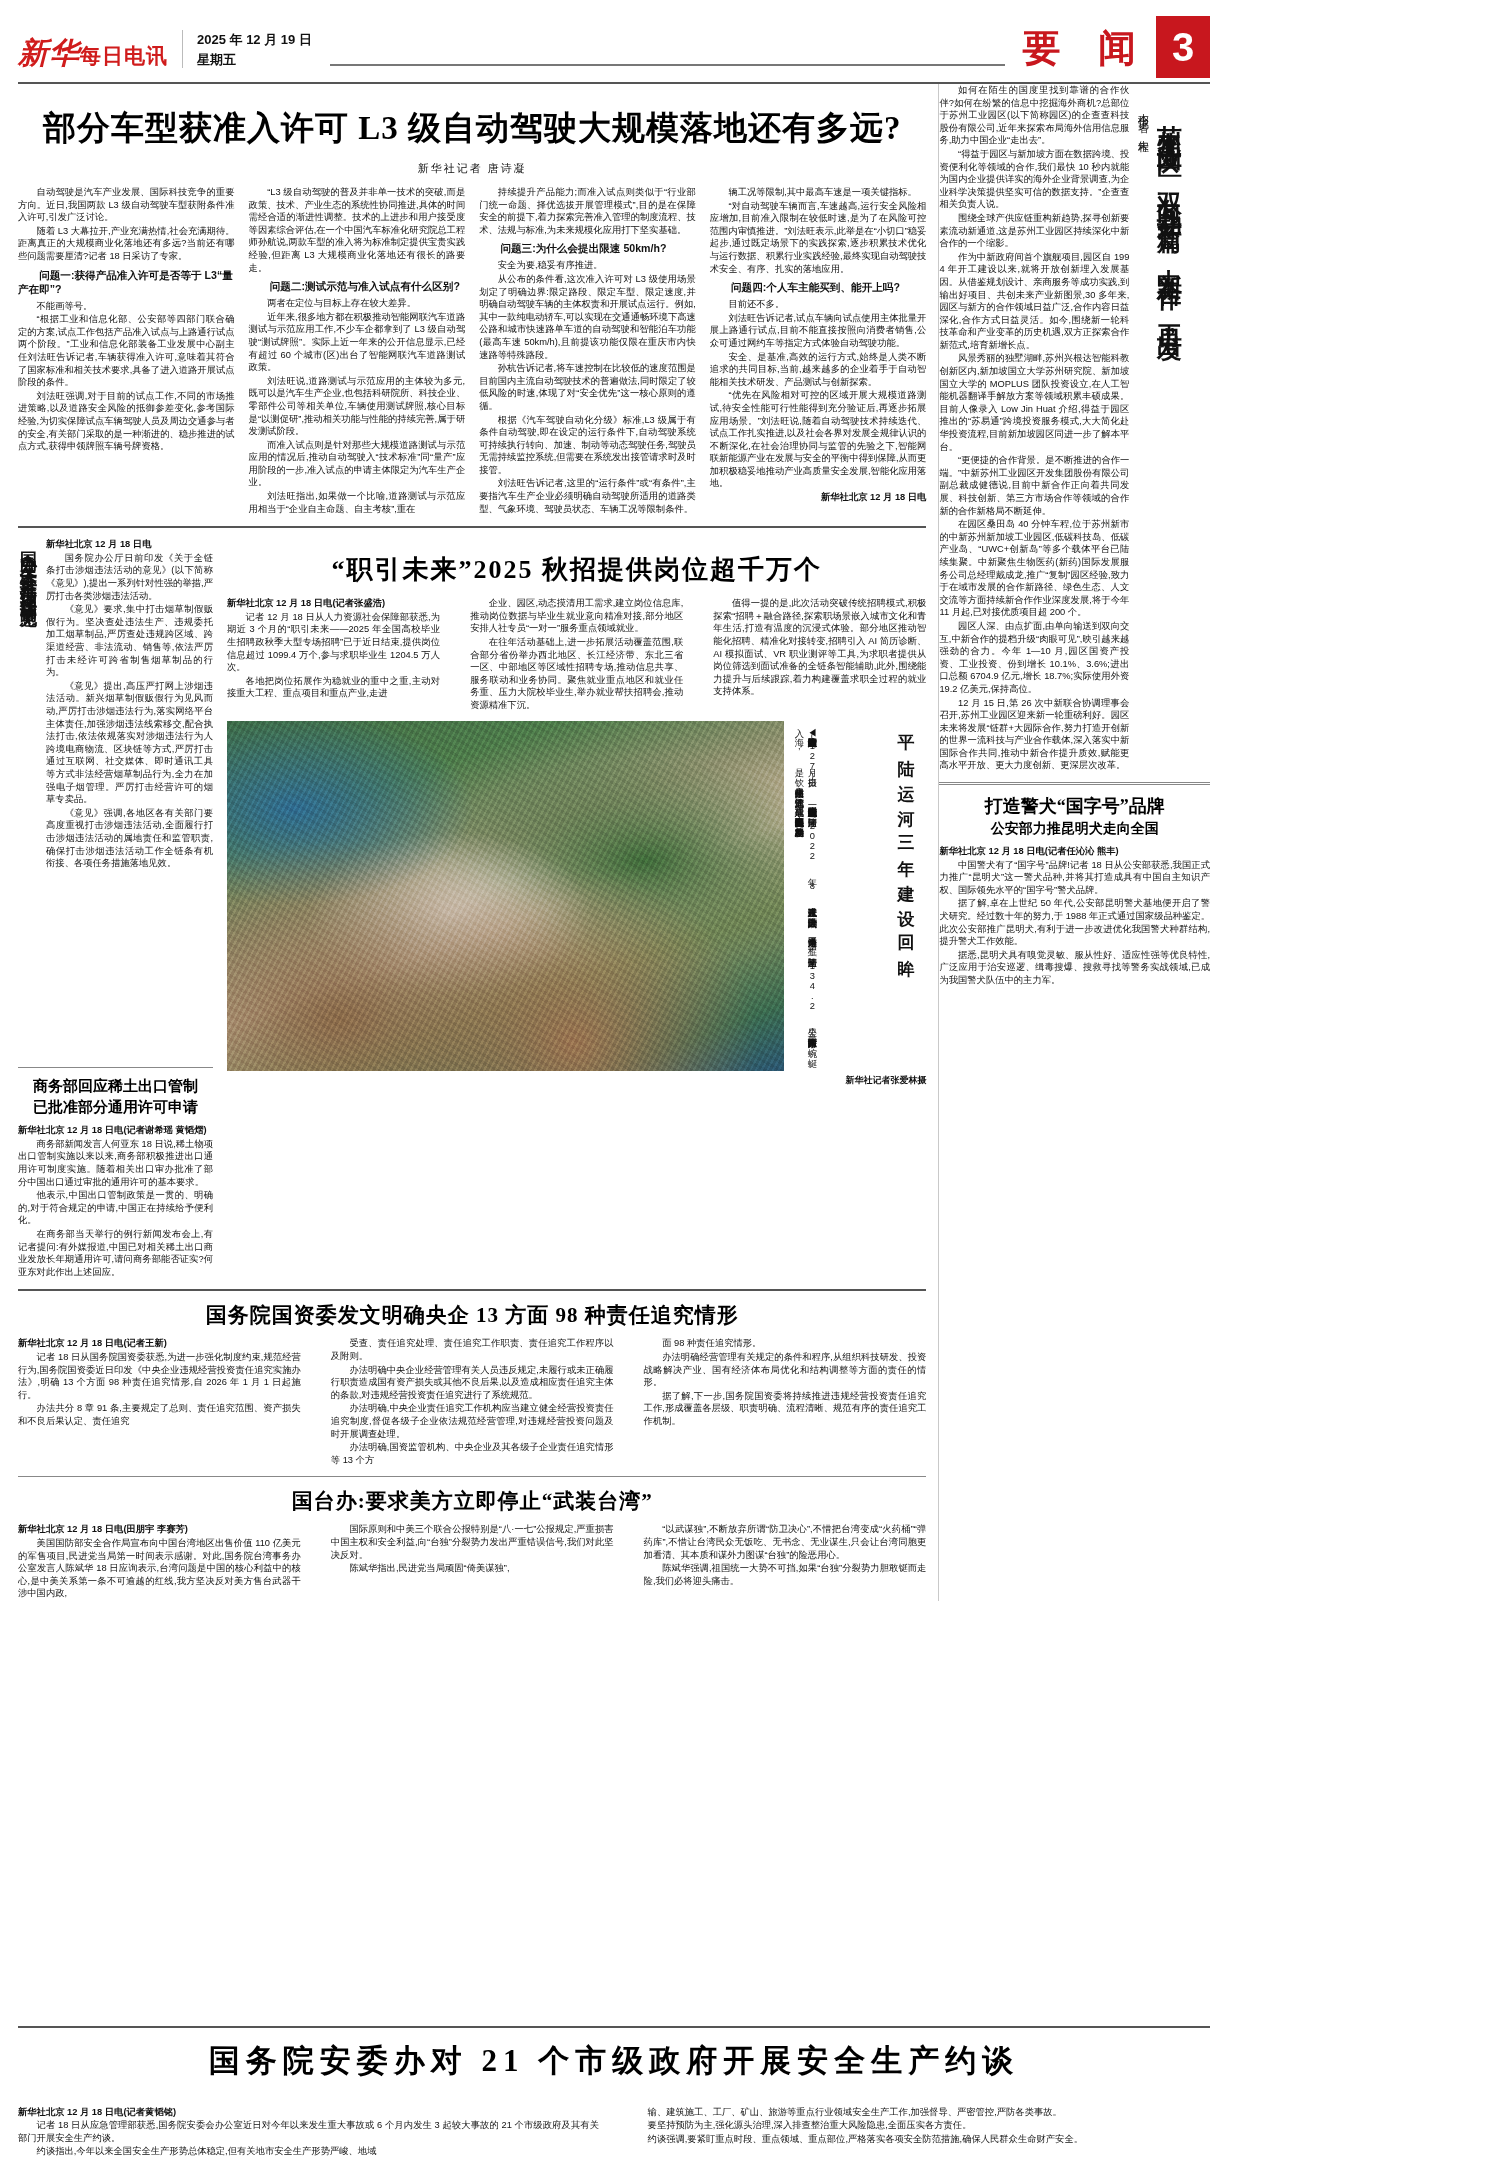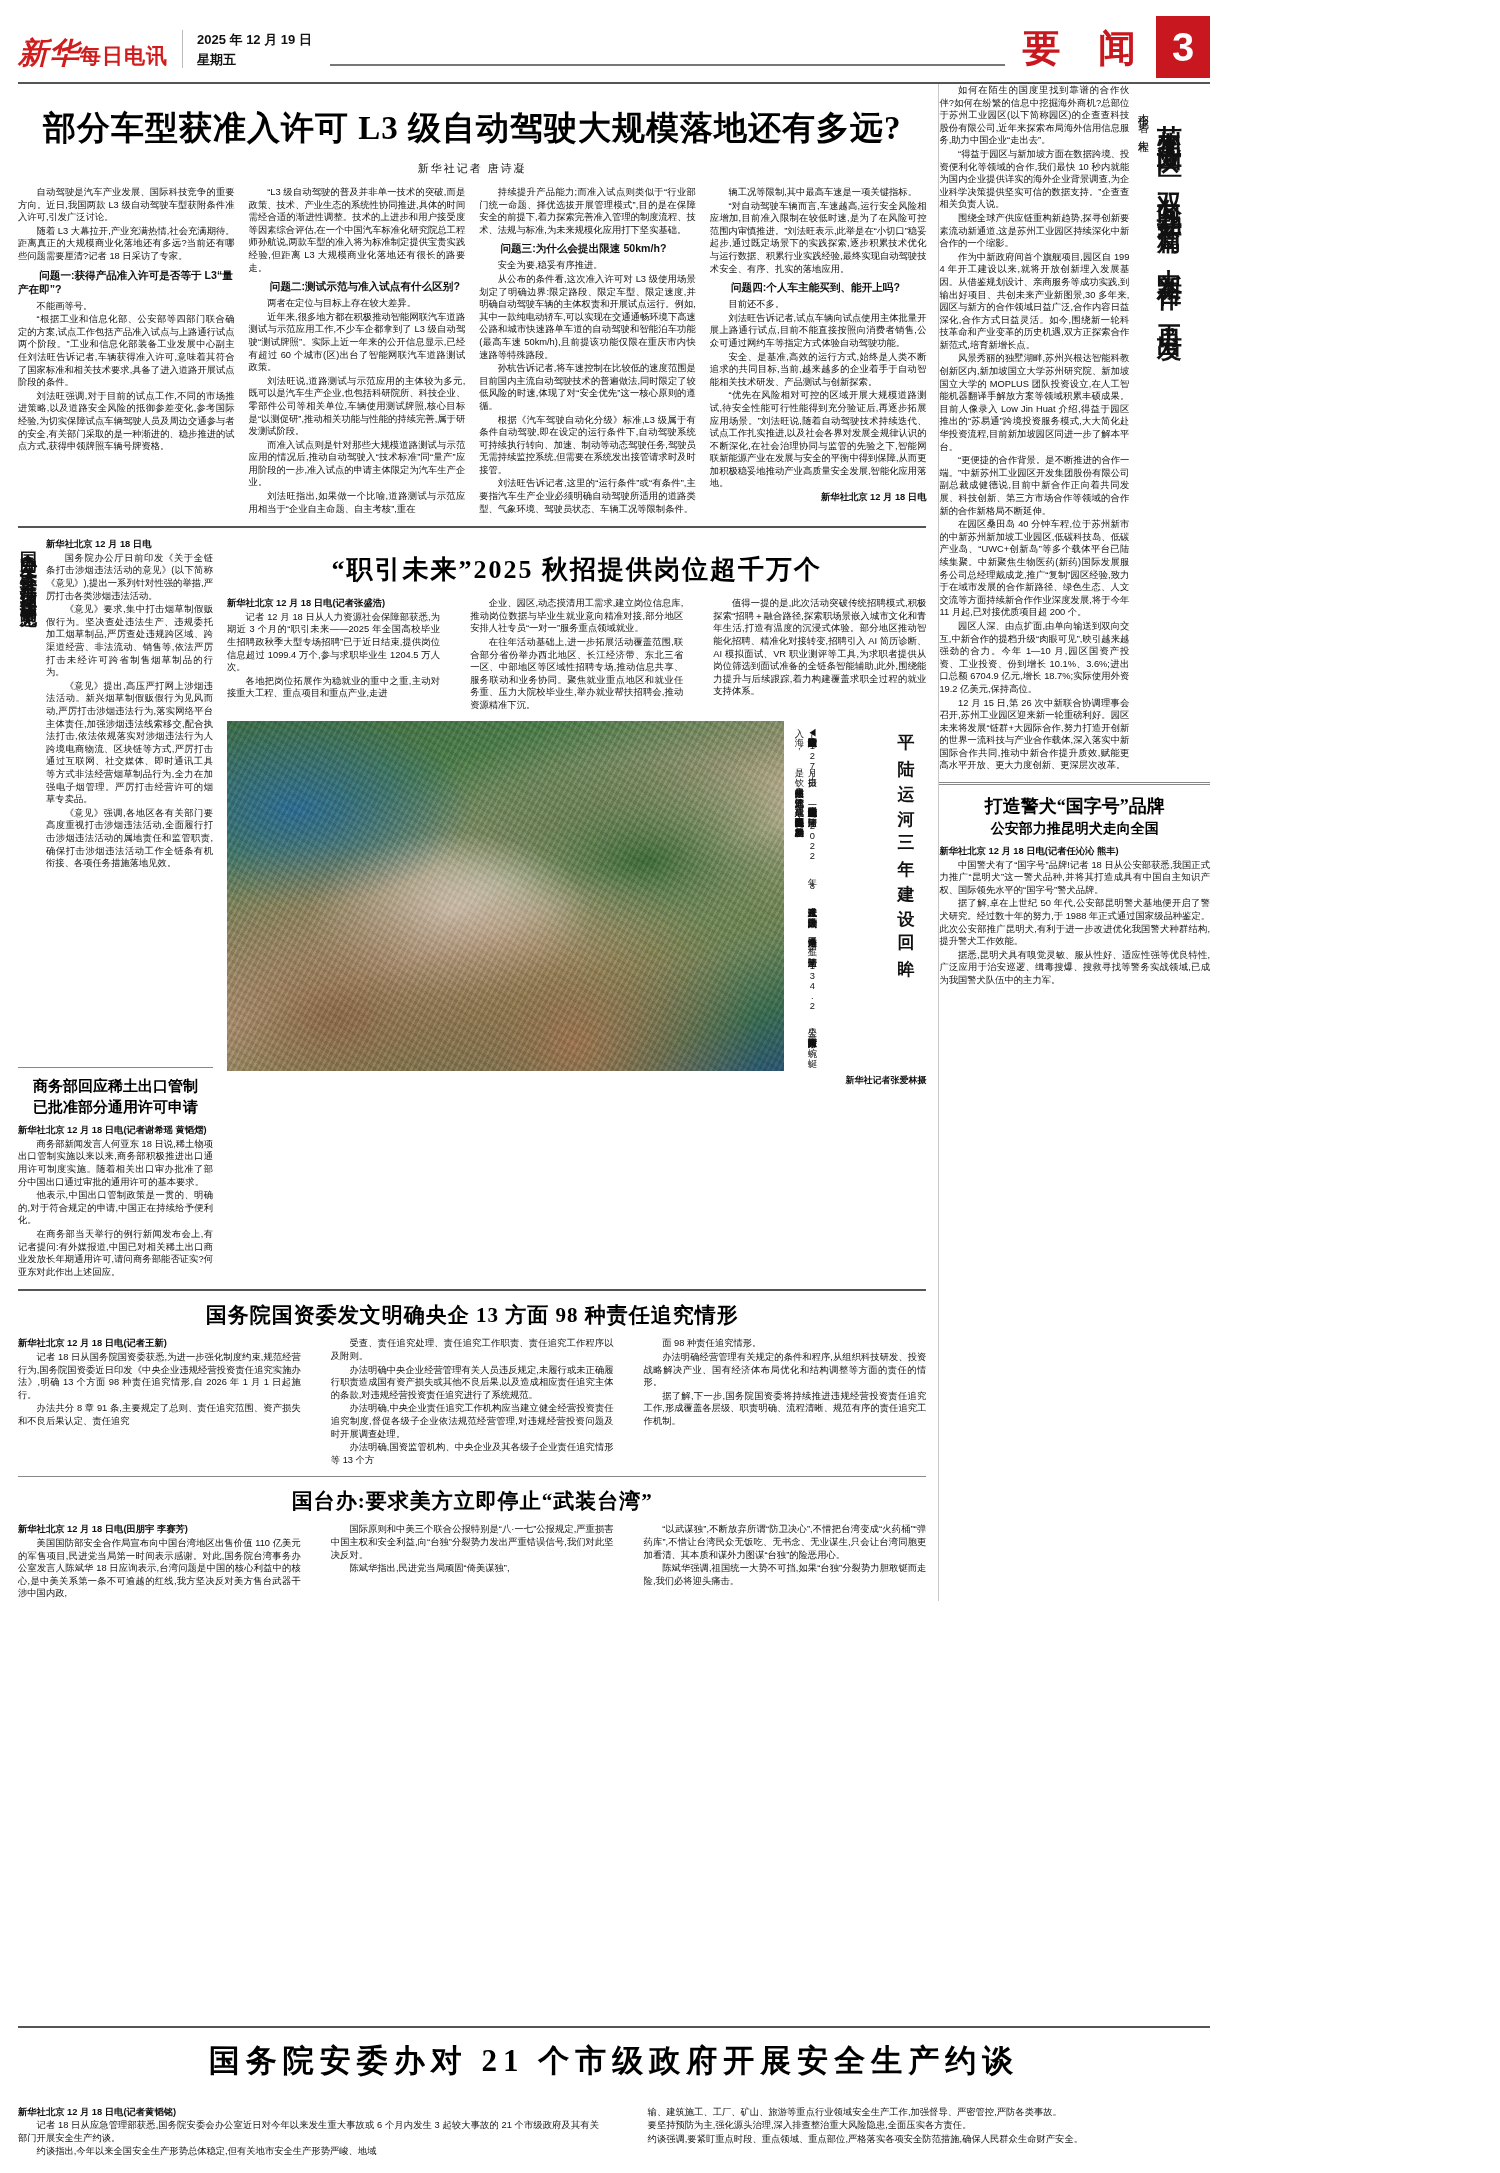--- a/index.html
+++ b/index.html
@@ -57,21 +57,21 @@
     margin:22px 0 0 0;font-family:"Liberation Serif",serif;
     color:#000;
   }
   .byline{text-align:center;font-size:11px;margin:10px 0 10px 0;font-family:"Liberation Sans",sans-serif;letter-spacing:2px;}
 
   
   .body-wrap{display:flex;gap:0;}
   .left-zone{width:1128px;}
   .right-zone{width:336px;padding-left:0;border-left:1px solid #c9c9c9;margin-left:12px;}
 
-  .cols4{display:flex;gap:14px;}
+  .cols4{display:flex;gap:14px;justify-content:flex-end;}
   .cols4 > .col{flex:1;min-width:0;}
   .cols3{display:flex;gap:30px;}
   .cols3 > .col{flex:1;min-width:0;}
 
   
   .hl-center{
     text-align:center;font-weight:bold;font-family:"Liberation Serif",serif;
     color:#000;
   }
   .hl-28{font-size:26px;letter-spacing:2px;margin:14px 0 10px;}

